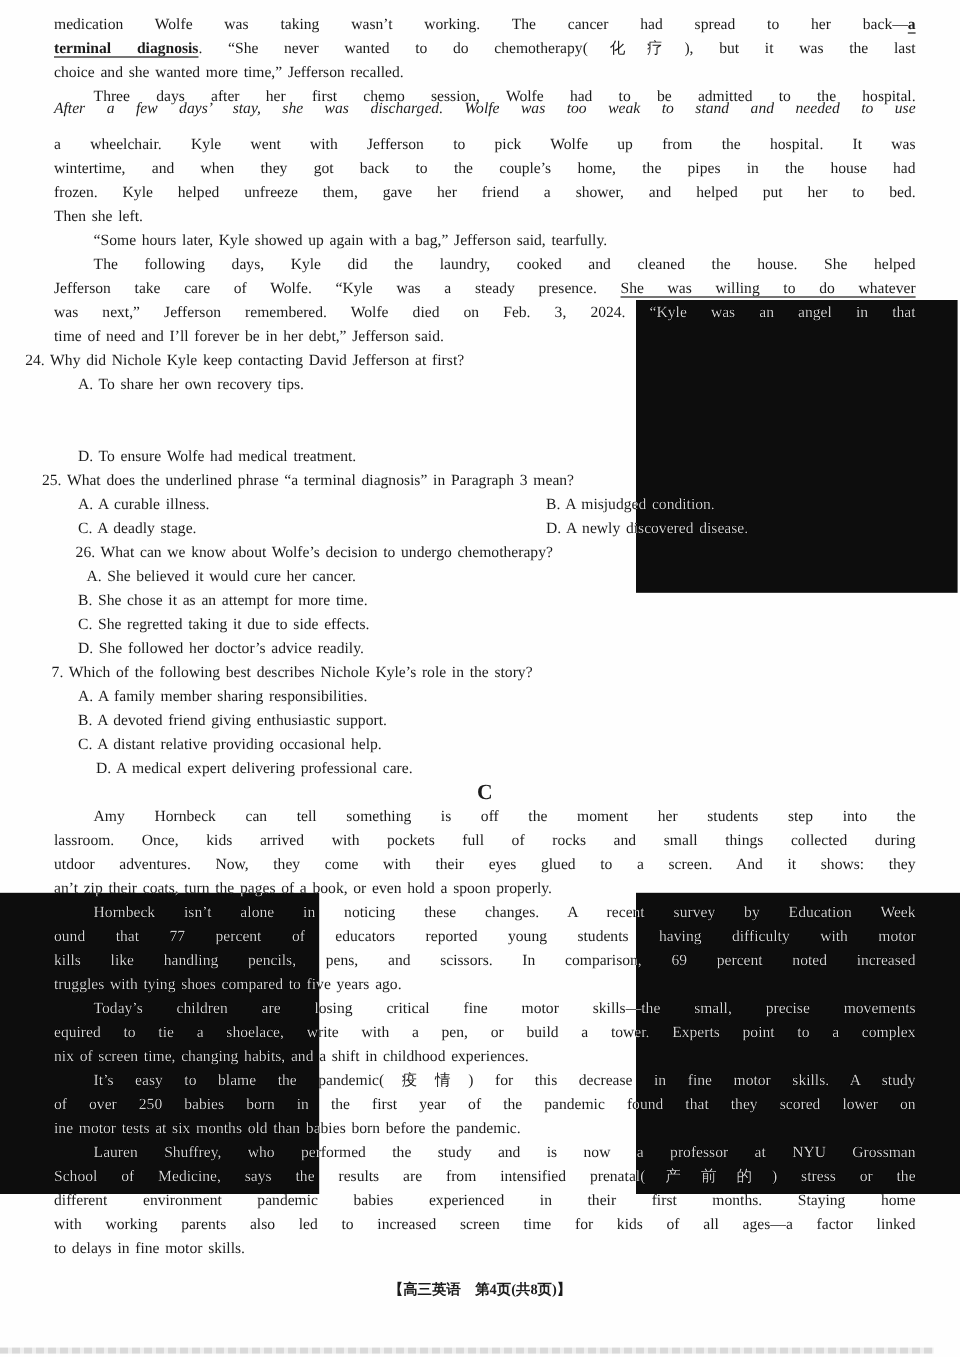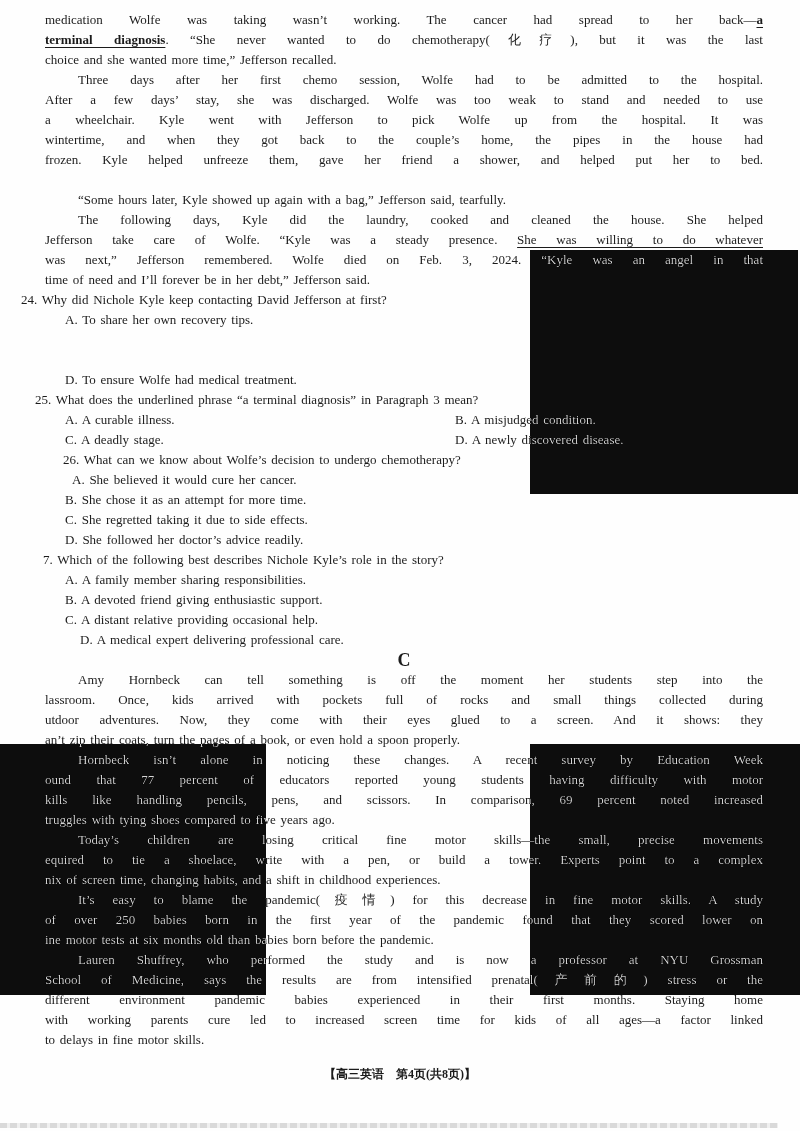--- a/index.html
+++ b/index.html
@@ -46,24 +46,25 @@
 </style>
 </head>
 <body>
 
 <div class="page">
   <div class="footer">【高三英语　第4页(共8页)】</div>
 <div class="line justify" style="left: 45px; top: 10px; width: 718px;"><span class="">medication Wolfe was taking wasn’t working.  The cancer had spread to her back—</span><span class="b u">a</span></div>
     <div class="line justify" style="left: 45px; top: 30px; width: 718px;"><span class="b u">terminal diagnosis</span><span class="">.  “She never wanted to do chemotherapy(化疗), but it was the last</span></div>
     <div class="line left" style="left: 45px; top: 50px; width: 718px;"><span>choice and she wanted more time,” Jefferson recalled.</span></div>
     <div class="line justify" style="left: 78px; top: 70px; width: 685px;"><span>Three days after her first chemo session, Wolfe had to be admitted to the hospital.</span></div>
-    <div class="line justify" style="left: 45px; top: 90px; width: 718px;"><span>After a few days’ stay, she was discharged.  Wolfe was too weak to stand and needed to use</span></div>
+    <div class="line justify" style="left: 45px; top: 80px; width: 718px; font-style: italic;"><span>After a few days’ stay, she was discharged.  Wolfe was too weak to stand and needed to use</span></div>
     <div class="line justify" style="left: 45px; top: 110px; width: 718px;"><span>a wheelchair.  Kyle went with Jefferson to pick Wolfe up from the hospital.  It was</span></div>
     <div class="line justify" style="left: 45px; top: 130px; width: 718px;"><span>wintertime, and when they got back to the couple’s home, the pipes in the house had</span></div>
     <div class="line justify" style="left: 45px; top: 150px; width: 718px;"><span>frozen.  Kyle helped unfreeze them, gave her friend a shower, and helped put her to bed.</span></div>
+    <div class="line left" style="left: 45px; top: 170px; width: 718px;"><span>Then she left.</span></div>
     <div class="line left" style="left: 78px; top: 190px; width: 685px;"><span>“Some hours later, Kyle showed up again with a bag,” Jefferson said, tearfully.</span></div>
     <div class="line justify" style="left: 78px; top: 210px; width: 685px;"><span>The following days, Kyle did the laundry, cooked and cleaned the house.  She helped</span></div>
     <div class="line justify" style="left: 45px; top: 230px; width: 718px;"><span class="">Jefferson take care of Wolfe.  “Kyle was a steady presence.  </span><span class="u">She was willing to do whatever</span></div>
     <div class="line justify" style="left: 45px; top: 250px; width: 718px;"><span>was next,” Jefferson remembered.  Wolfe died on Feb. 3, 2024. “Kyle was an angel in that</span></div>
     <div class="line left" style="left: 45px; top: 270px; width: 718px;"><span>time of need and I’ll forever be in her debt,” Jefferson said.</span></div>
     <div class="line left" style="left: 21px; top: 290px; width: 728px;"><span>24. Why did Nichole Kyle keep contacting David Jefferson at first?</span></div>
     <div class="line left" style="left: 65px; top: 310px; width: 698px;"><span>A. To share her own recovery tips.</span></div>
     <div class="line left" style="left: 65px; top: 370px; width: 698px;"><span>D. To ensure Wolfe had medical treatment.</span></div>
     <div class="line left" style="left: 35px; top: 390px; width: 728px;"><span>25. What does the underlined phrase “a terminal diagnosis” in Paragraph 3 mean?</span></div>
     <div class="line left" style="left: 65px; top: 410px; width: 698px;"><span>A. A curable illness.</span></div>
@@ -91,19 +92,19 @@
     <div class="line left" style="left: 45px; top: 810px; width: 718px;"><span>truggles with tying shoes compared to five years ago.</span></div>
     <div class="line justify" style="left: 78px; top: 830px; width: 685px;"><span>Today’s children are losing critical fine motor skills—the small, precise movements</span></div>
     <div class="line justify" style="left: 45px; top: 850px; width: 718px;"><span>equired to tie a shoelace, write with a pen, or build a tower.  Experts point to a complex</span></div>
     <div class="line left" style="left: 45px; top: 870px; width: 718px;"><span>nix of screen time, changing habits, and a shift in childhood experiences.</span></div>
     <div class="line justify" style="left: 78px; top: 890px; width: 685px;"><span>It’s easy to blame the pandemic(疫情) for this decrease in fine motor skills.  A study</span></div>
     <div class="line justify" style="left: 45px; top: 910px; width: 718px;"><span>of over 250 babies born in the first year of the pandemic found that they scored lower on</span></div>
     <div class="line left" style="left: 45px; top: 930px; width: 718px;"><span>ine motor tests at six months old than babies born before the pandemic.</span></div>
     <div class="line justify" style="left: 78px; top: 950px; width: 685px;"><span>Lauren Shuffrey, who performed the study and is now a professor at NYU Grossman</span></div>
     <div class="line justify" style="left: 45px; top: 970px; width: 718px;"><span>School of Medicine, says the results are from intensified prenatal(产前的) stress or the</span></div>
     <div class="line justify" style="left: 45px; top: 990px; width: 718px;"><span>different environment pandemic babies experienced in their first months.  Staying home</span></div>
-    <div class="line justify" style="left: 45px; top: 1010px; width: 718px;"><span>with working parents cure led to increased screen time for kids of all ages—a factor linked</span></div>
+    <div class="line justify" style="left: 45px; top: 1010px; width: 718px;"><span>with working parents also led to increased screen time for kids of all ages—a factor linked</span></div>
     <div class="line left" style="left: 45px; top: 1030px; width: 718px;"><span>to delays in fine motor skills.</span></div>
     <div class="invert" style="left: 530px; top: 250px; width: 268px; height: 244px;"></div>
     <div class="invert" style="left: 0px; top: 744px; width: 266px; height: 251px;"></div>
     <div class="invert" style="left: 530px; top: 744px; width: 270px; height: 251px;"></div>
     <div class="strip" style="left: 0px; top: 1123px; width: 778px; height: 5px;"></div>
   </div>
 
 </body></html>

